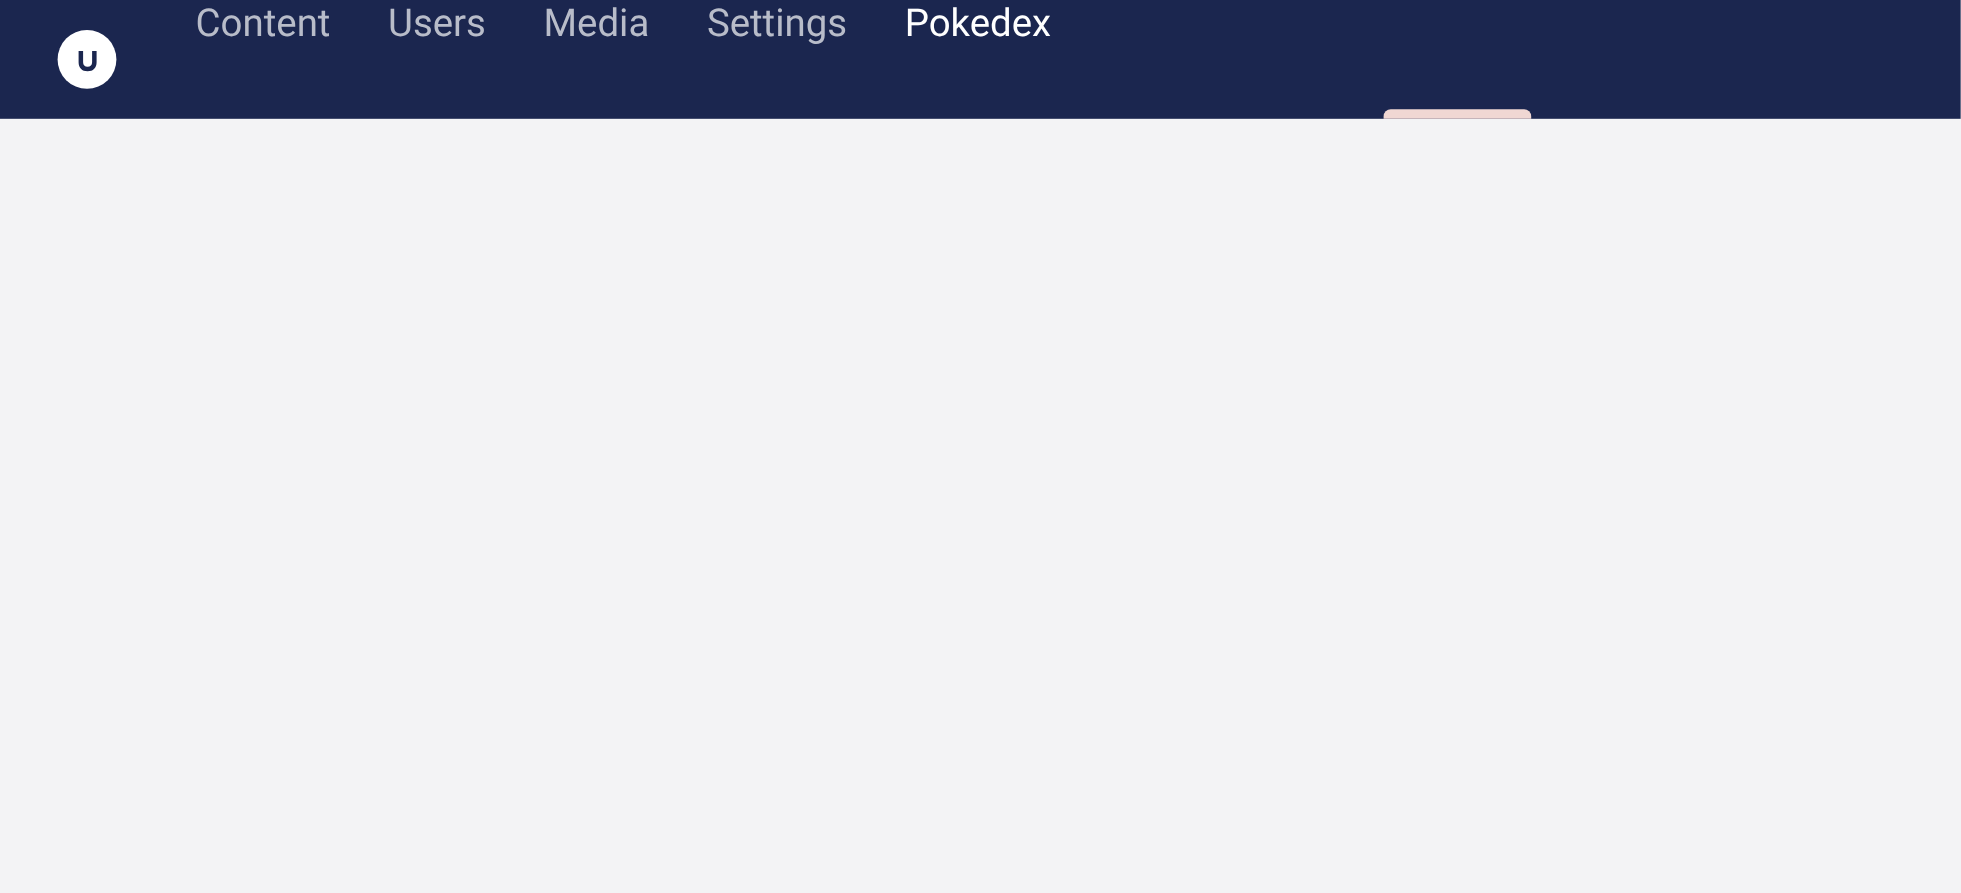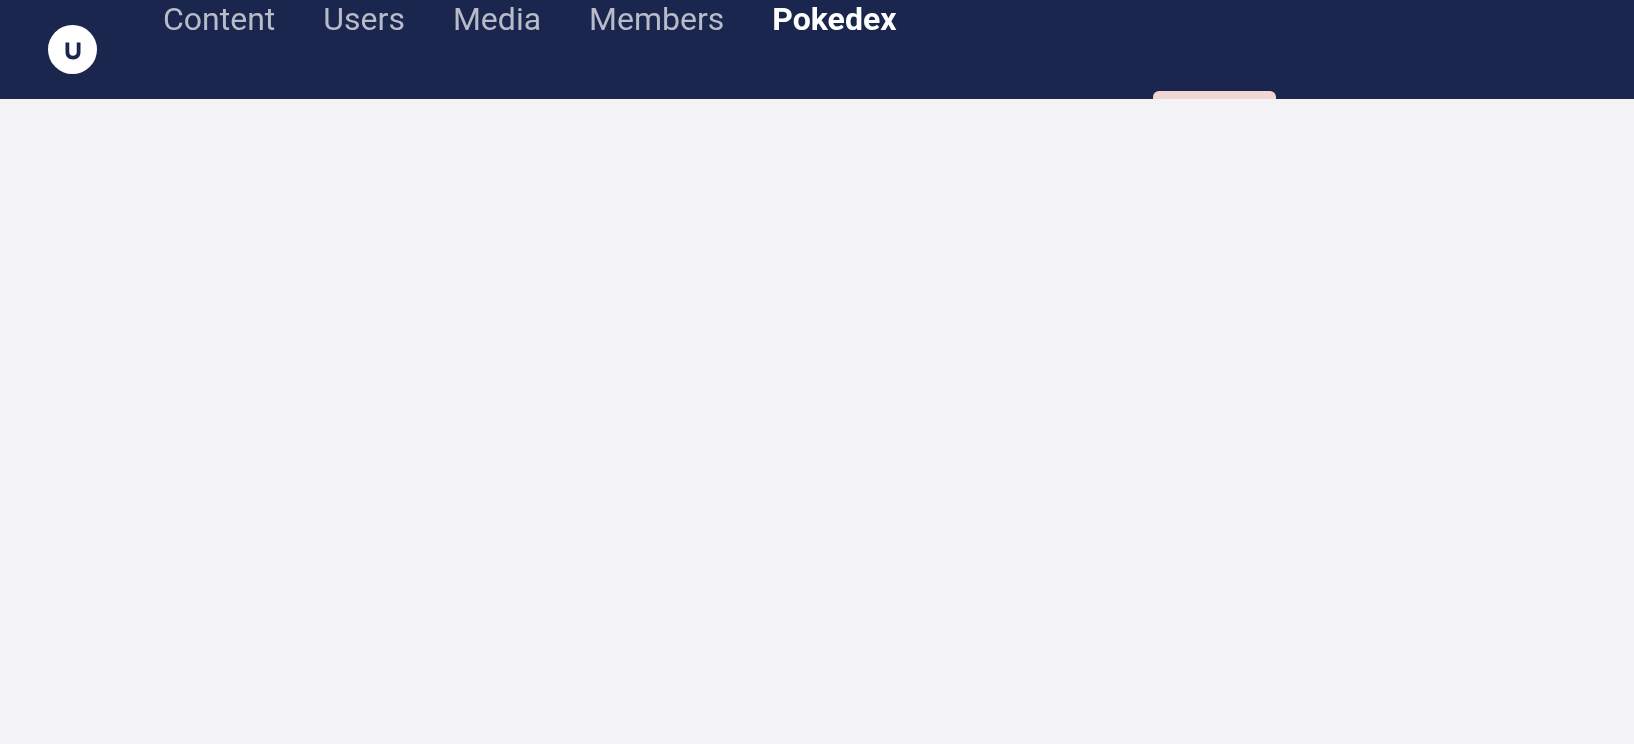--- a/index.html
+++ b/index.html
@@ -56,21 +56,21 @@
       padding: 0 24px;
       height: 100%;
       display: flex;
       align-items: flex-start;
       position: relative;
       white-space: nowrap;
     }
     
     .nav-item.active {
       color: #ffffff;
-      font-weight: 700;
+      font-weight: 400;
     }
     
     .active-indicator {
       position: absolute;
       bottom: 0;
       left: 1153px;
       width: 123px;
       height: 8px;
       background-color: #f0d7d3;
       border-top-left-radius: 6px;
@@ -96,21 +96,21 @@
     <div class="nav-item">
       <span>Content</span>
     </div>
     <div class="nav-item">
       <span>Users</span>
     </div>
     <div class="nav-item">
       <span>Media</span>
     </div>
     <div class="nav-item">
-      <span>Members</span>
+      <span>Settings</span>
     </div>
     <div class="nav-item active">
       <span>Pokedex</span>
     </div>
   </div>
   <div class="active-indicator"></div>
 </nav>
 
 <div class="content-area"></div>
 

